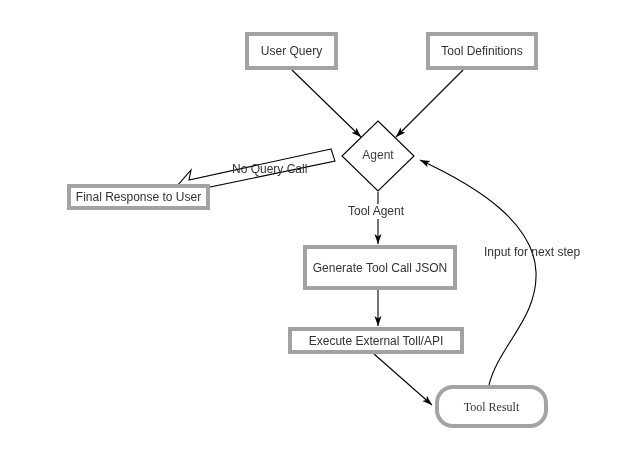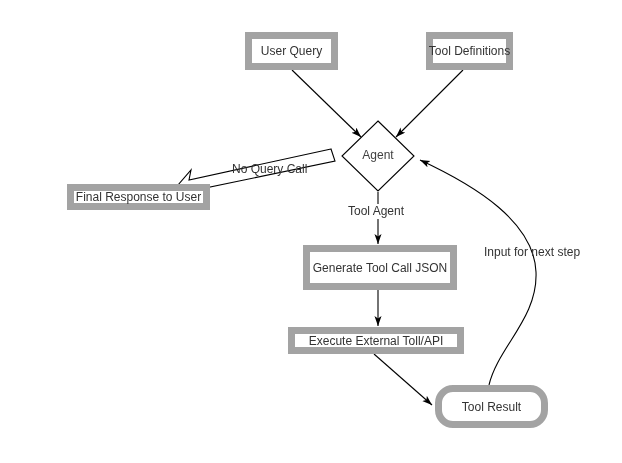--- a/index.html
+++ b/index.html
@@ -21,31 +21,32 @@
     position: absolute;
     left: 0;
     top: 0;
     width: 622px;
     height: 463px;
   }
   .node {
     position: absolute;
     box-sizing: border-box;
     background: #ffffff;
-    border: 7px solid #a3a3a3;
+    border: 4px solid #a3a3a3;
     display: flex;
     align-items: center;
     justify-content: center;
     color: #333333;
     font-size: 12px;
     line-height: 14px;
     white-space: nowrap;
   }
   .node.rounded {
     border-radius: 18px;
+    font-family: Liberation Serif, serif;
   }
   .diamond-wrap {
     position: absolute;
   }
   .diamond-label {
     position: absolute;
     color: #404040;
     font-size: 12px;
     line-height: 14px;
     white-space: nowrap;
@@ -92,21 +93,21 @@
              L 198 200
              L 196 190
              L 335 161
              Z" fill="#ffffff" stroke="#000000" stroke-width="1.1" stroke-linejoin="miter"></path>
   </svg>
 
   <div class="node" style="left:245px; top:32px; width:93px; height:38px;">
     <span>User Query</span>
   </div>
 
-  <div class="node" style="left:426px; top:32px; width:87px; height:38px;">
+  <div class="node" style="left:426px; top:32px; width:112px; height:38px;">
     <span>Tool Definitions</span>
   </div>
 
   <div class="diamond-wrap" style="left:341px; top:120px; width:74px; height:72px;">
     <svg width="74" height="72" viewBox="0 0 74 72" xmlns="http://www.w3.org/2000/svg">
       <polygon points="37,1 73,36 37,71 1,36" fill="#ffffff" stroke="#000000" stroke-width="1.1"></polygon>
     </svg>
     <div class="diamond-label" style="left:0; top:28px; width:74px;">Agent</div>
   </div>
 

